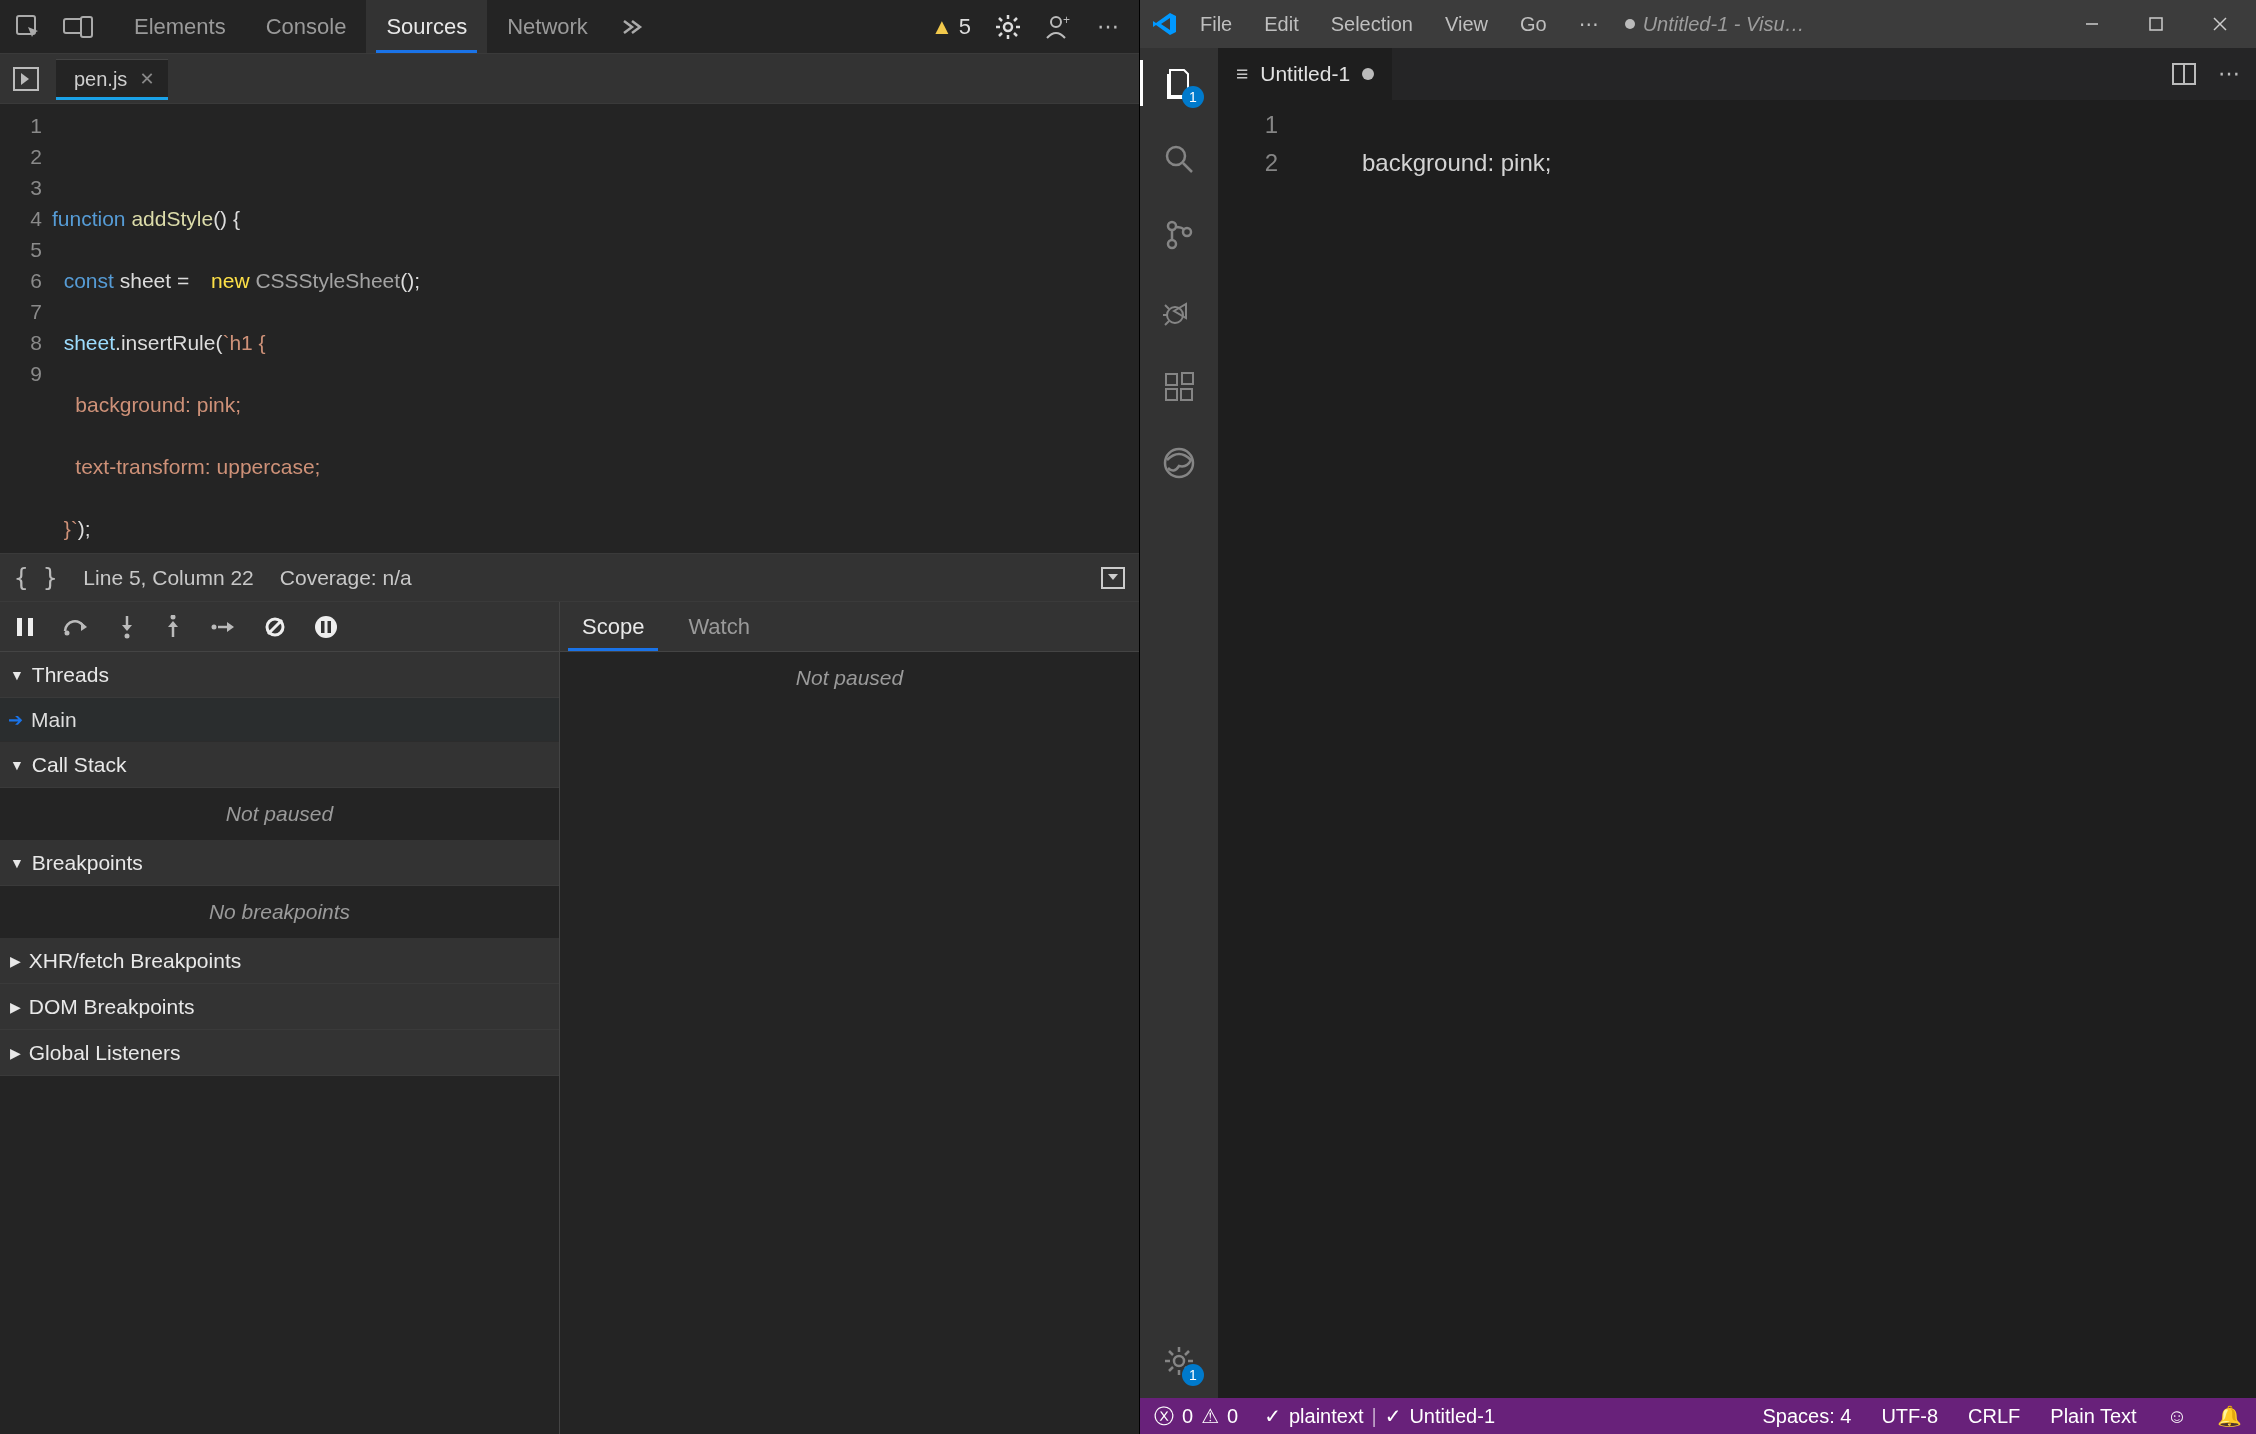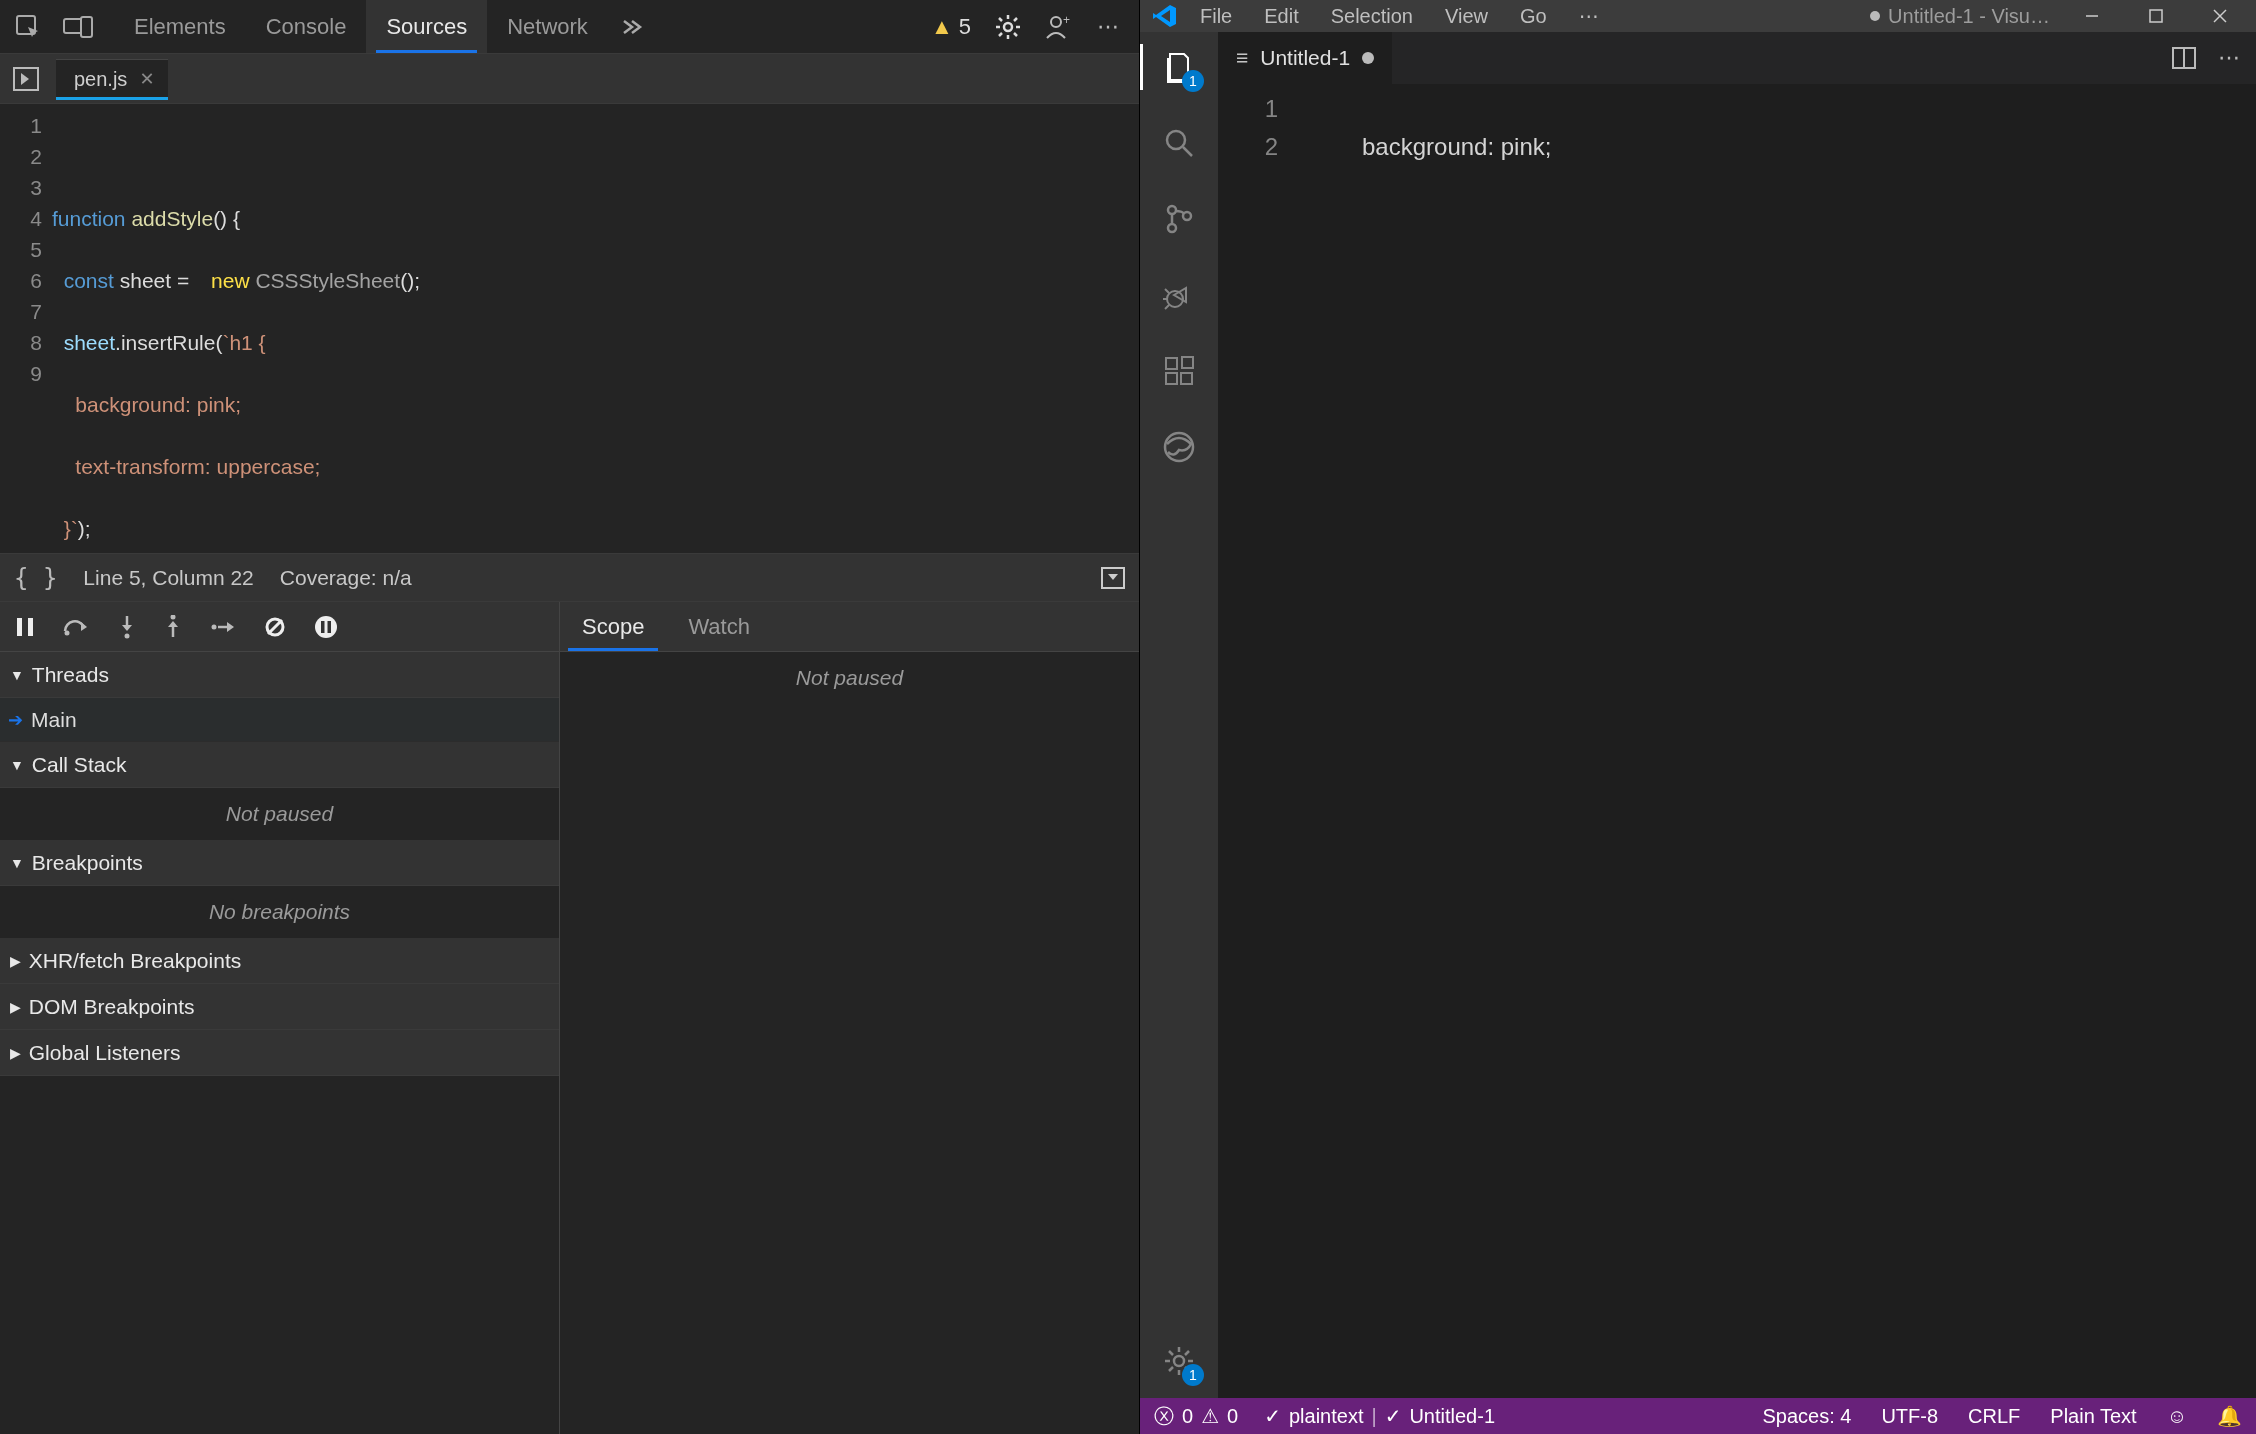--- a/index.html
+++ b/index.html
@@ -53,24 +53,24 @@
   .acc-header{ height:46px; display:flex; align-items:center; padding:0 10px; font-size:21px; color:#e8e8e8; background:#333333; border-bottom:1px solid #3a3a3a; gap:8px;}
   .acc-caret{ font-size:14px;}
   .acc-body{ background:#242424;}
   .thread-item{ height:44px; display:flex; align-items:center; padding-left:30px; font-size:21px; color:#ddd; border-bottom:1px solid #2c2c2c;}
   .thread-item.active{ background:#2a2d2e;}
   .thread-item .arrow{ color:#1a73e8; margin-left:-22px; margin-right:8px; font-size:18px;}
   .acc-empty{ text-align:center; padding:14px 0; font-style:italic; color:#9a9a9a; font-size:21px;}
 
   
   .vscode { flex:1; height:100%; display:flex; flex-direction:column; background:#1e1e1e; }
-  .vs-titlebar { height:32px; background:#3c3c3c; display:flex; align-items:center; padding:0 6px; gap:4px;}
+  .vs-titlebar { height:48px; background:#3c3c3c; display:flex; align-items:center; padding:0 6px; gap:4px;}
   .vs-logo{ width:36px; display:flex; justify-content:center; color:#0098ff; font-size:24px;}
   .vs-menu{ padding:6px 14px; color:#bfbfbf; font-size:20px; border-radius:4px;}
-  .vs-title-center{ flex:1; text-align:center; color:#9d9d9d; font-size:20px; overflow:hidden; white-space:nowrap; text-overflow:ellipsis; padding:0 8px; display:flex; align-items:center; justify-content:flex-end; gap:8px;}
+  .vs-title-center{ flex:1; text-align:center; color:#9d9d9d; font-size:20px; overflow:hidden; white-space:nowrap; text-overflow:ellipsis; padding:0 8px; display:flex; align-items:center; justify-content:flex-start; gap:8px;font-style:italic;}
   .vs-dot{ width:10px;height:10px;border-radius:50%;background:#bbb; display:inline-block;}
 
   .vs-body{ flex:1; display:flex; overflow:hidden;}
   .activitybar{ width:78px; background:#333333; display:flex; flex-direction:column; align-items:center; padding-top:14px; gap:34px;}
   .ab-item{ width:42px;height:42px; color:#858585; display:flex; align-items:center; justify-content:center; position:relative;}
   .ab-item.active{ color:#ffffff;}
   .ab-item.active::before{content:"";position:absolute;left:-18px;top:-2px;bottom:-2px;width:3px;background:#fff;}
   .ab-badge{ position:absolute; right:-4px; bottom:-4px; background:#007acc; color:#fff; font-size:14px; width:22px;height:22px;border-radius:50%; display:flex;align-items:center;justify-content:center;}
   .activitybar .spacer{flex:1;}
 

